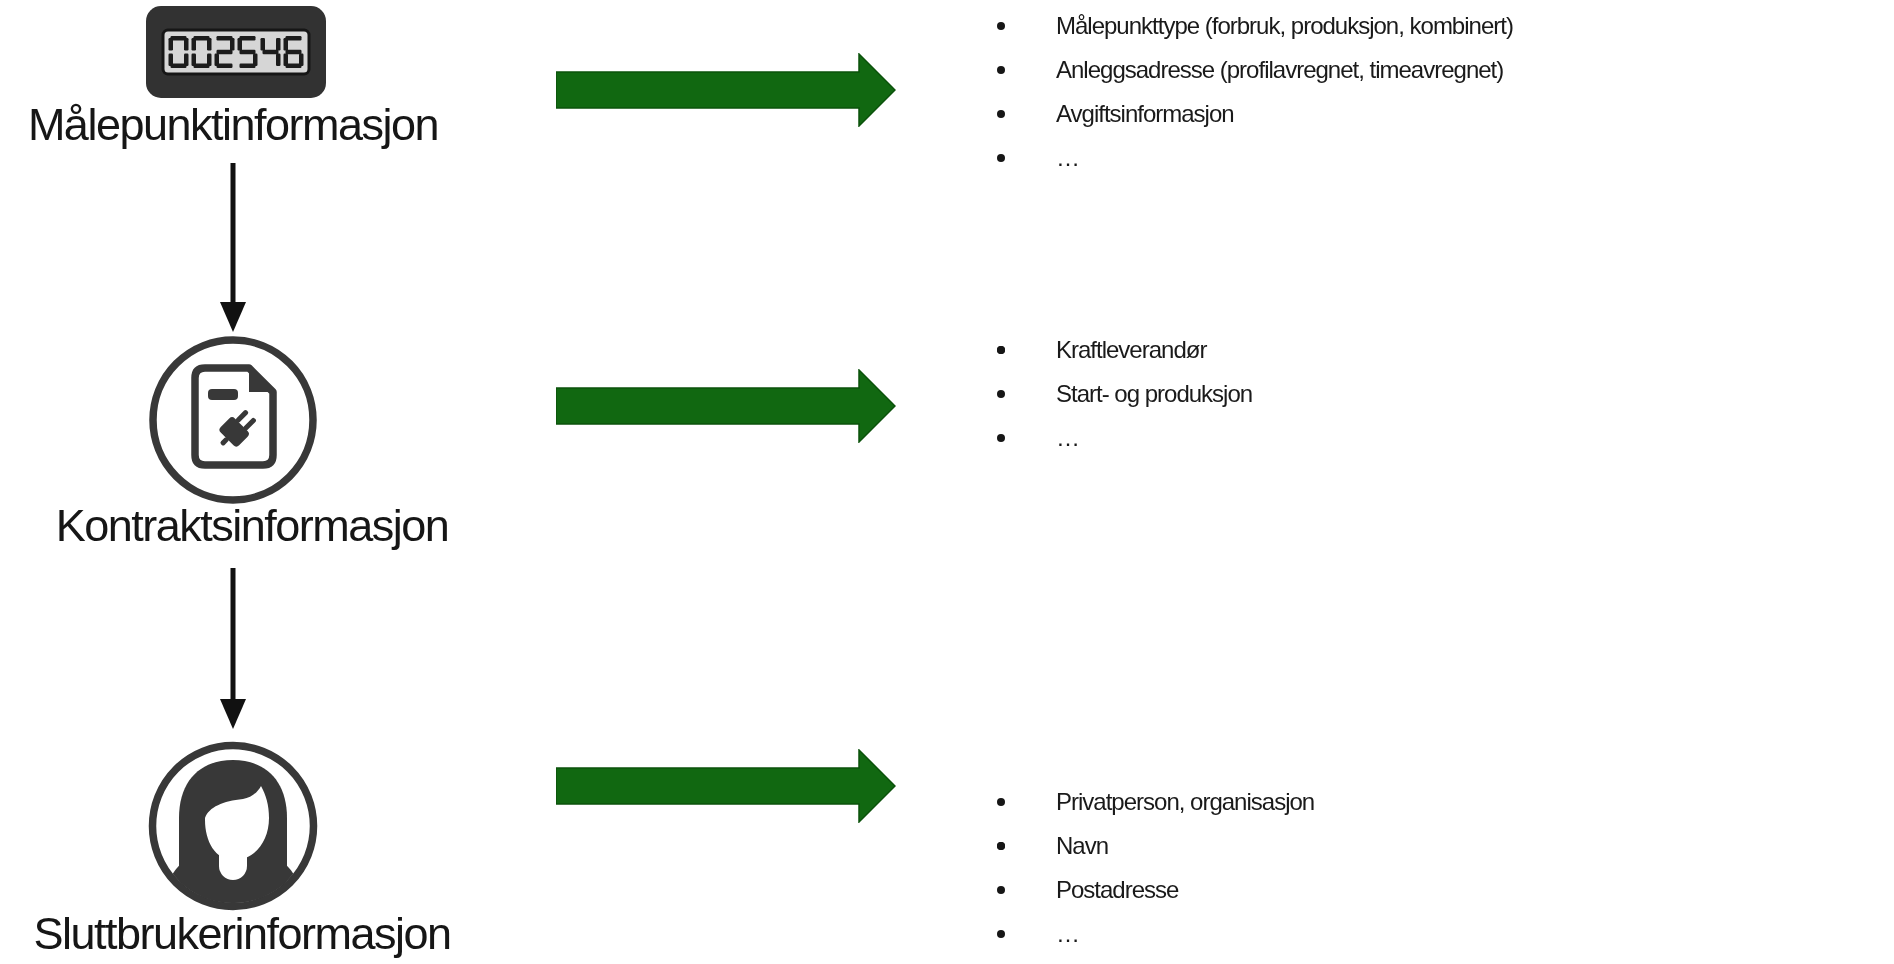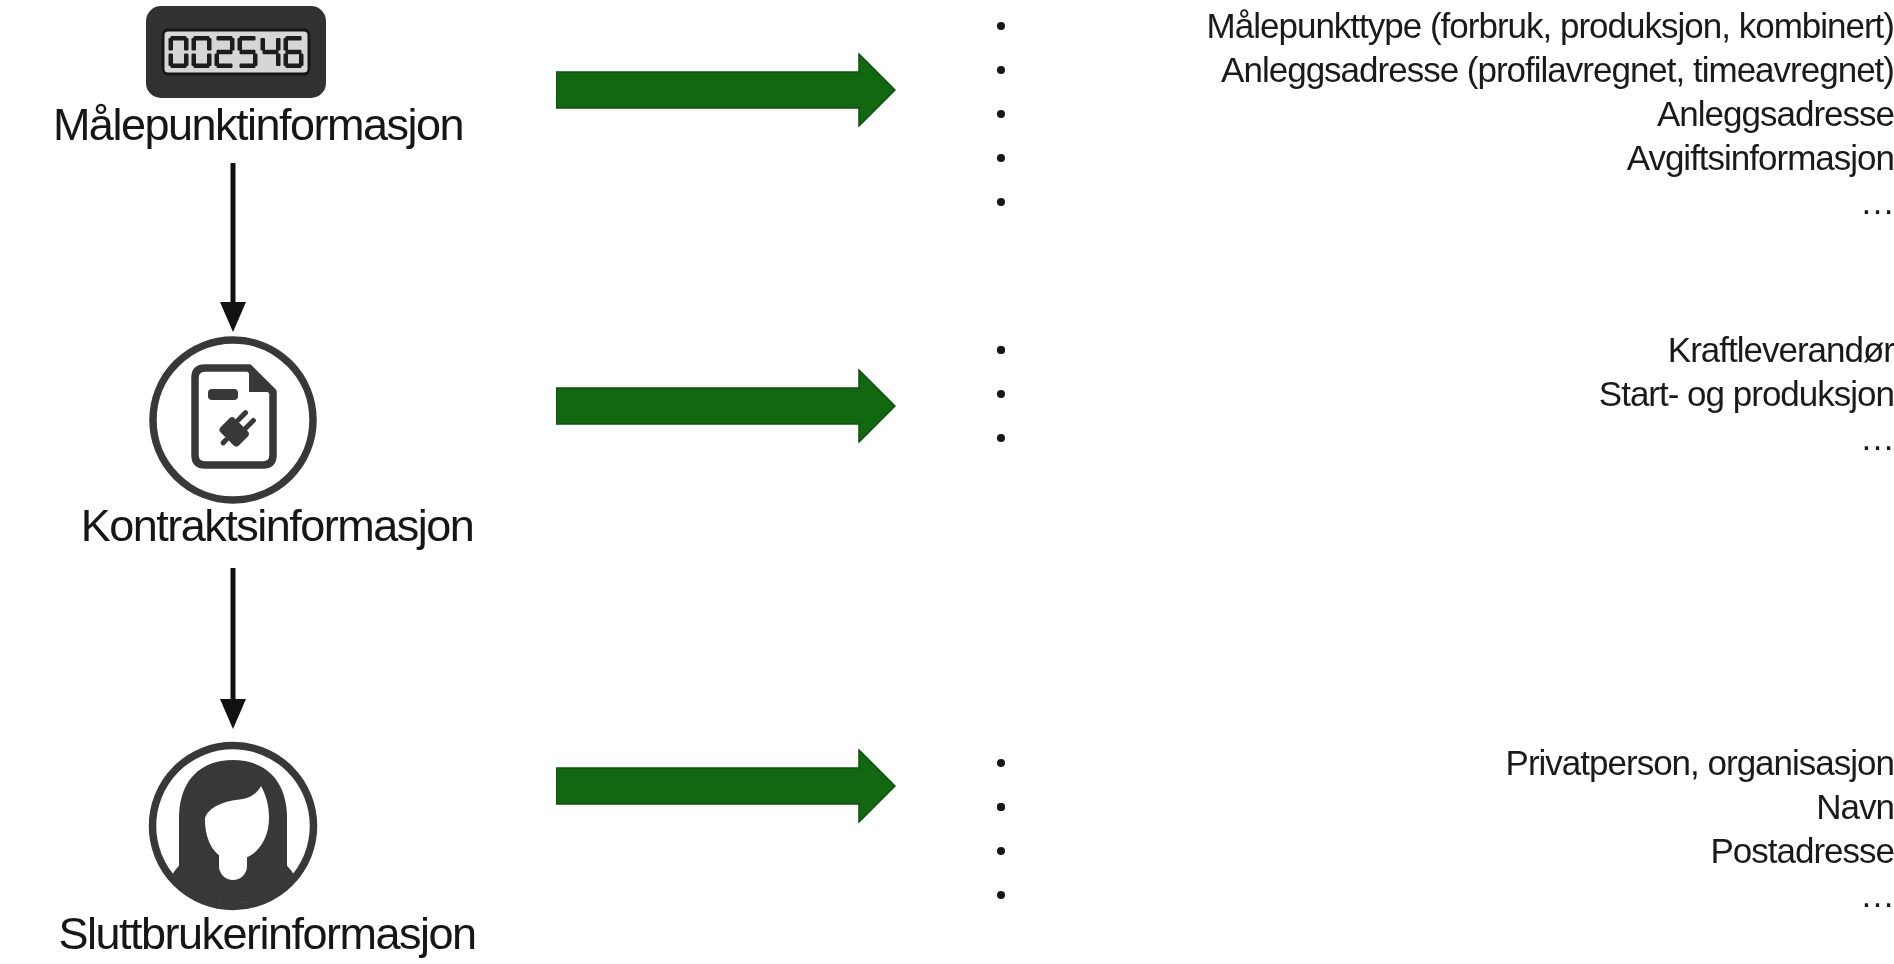--- a/index.html
+++ b/index.html
@@ -17,33 +17,31 @@
 
   
   .row-label{
     position:absolute;
     transform:translateX(-50%);
     font-size:45px;
     letter-spacing:-1.5px;
     line-height:48px;
     white-space:nowrap;
     color:#161616;
-    margin-left:25px;
   }
 
   
   .bullets{position:absolute;left:980px;width:914px;list-style:none;}
   .bullets li{
     position:relative;
     line-height:44px;
-    font-size:35px;
+    font-size:24px;
     letter-spacing:-1px;
     padding-left:76px;
     white-space:nowrap;
-    text-align:right;
   }
   .bullet-dot{
     position:absolute;left:17px;top:18px;
     width:8px;height:8px;border-radius:50%;
     background:#161616;display:inline-block;
   }
 
   
   .ink{fill:var(--ink);}
   .ink-stroke{fill:none;stroke:var(--ink);}
@@ -105,21 +103,20 @@
     <polygon class="flow-head" points="5,139 31,139 18,169"></polygon>
   </svg>
 
   <svg class="abs" style="left:556px;top:53px" width="340" height="74" viewBox="0 0 340 74">
     <polygon class="green-poly" points="0,19 303,19 303,1 339,37 303,73 303,55 0,55"></polygon>
   </svg>
 
   <ul class="bullets" style="top:4px">
     <li><span class="bullet-dot"></span><span>Målepunkttype (forbruk, produksjon, kombinert)</span></li>
     <li><span class="bullet-dot"></span><span>Anleggsadresse (profilavregnet, timeavregnet)</span></li>
-    <li><span class="bullet-dot"></span><span>Anleggsadresse</span></li>
     <li><span class="bullet-dot"></span><span>Avgiftsinformasjon</span></li>
     <li><span class="bullet-dot"></span><span>…</span></li>
   </ul>
 
   <svg class="abs" style="left:146px;top:333px" width="174" height="174" viewBox="0 0 174 174">
     <circle class="ink-stroke" cx="87" cy="87" r="80" stroke-width="7.5" fill="#ffffff"></circle>
 
     <path class="paper" stroke-width="7.5" stroke-linejoin="round" d="M 59 35 H 103 L 127 59 V 122 Q 127 132 117 132 H 59 Q 49 132 49 122 V 45 Q 49 35 59 35 Z"></path>
     <path class="ink" d="M 103 33 L 129 59 L 103 59 Z"></path>
     <rect class="ink" x="62" y="56" width="30" height="11" rx="4"></rect>
@@ -171,21 +168,21 @@
       <path fill="#ffffff" d="M 74 104 H 102 V 128 A 14 14 0 0 1 74 128 Z"></path>
     </g>
   </svg>
 
   <div class="row-label" style="left:242px;top:910px">Sluttbrukerinformasjon</div>
 
   <svg class="abs" style="left:556px;top:749px" width="340" height="74" viewBox="0 0 340 74">
     <polygon class="green-poly" points="0,19 303,19 303,1 339,37 303,73 303,55 0,55"></polygon>
   </svg>
 
-  <ul class="bullets" style="top:741px">
+  <ul class="bullets" style="top:780px">
     <li><span class="bullet-dot"></span><span>Privatperson, organisasjon</span></li>
     <li><span class="bullet-dot"></span></li>
     <li><span class="bullet-dot"></span><span>Navn</span></li>
     <li><span class="bullet-dot"></span><span>Postadresse</span></li>
     <li><span class="bullet-dot"></span><span>…</span></li>
   </ul>
 
 </div>
 
 </body></html>

